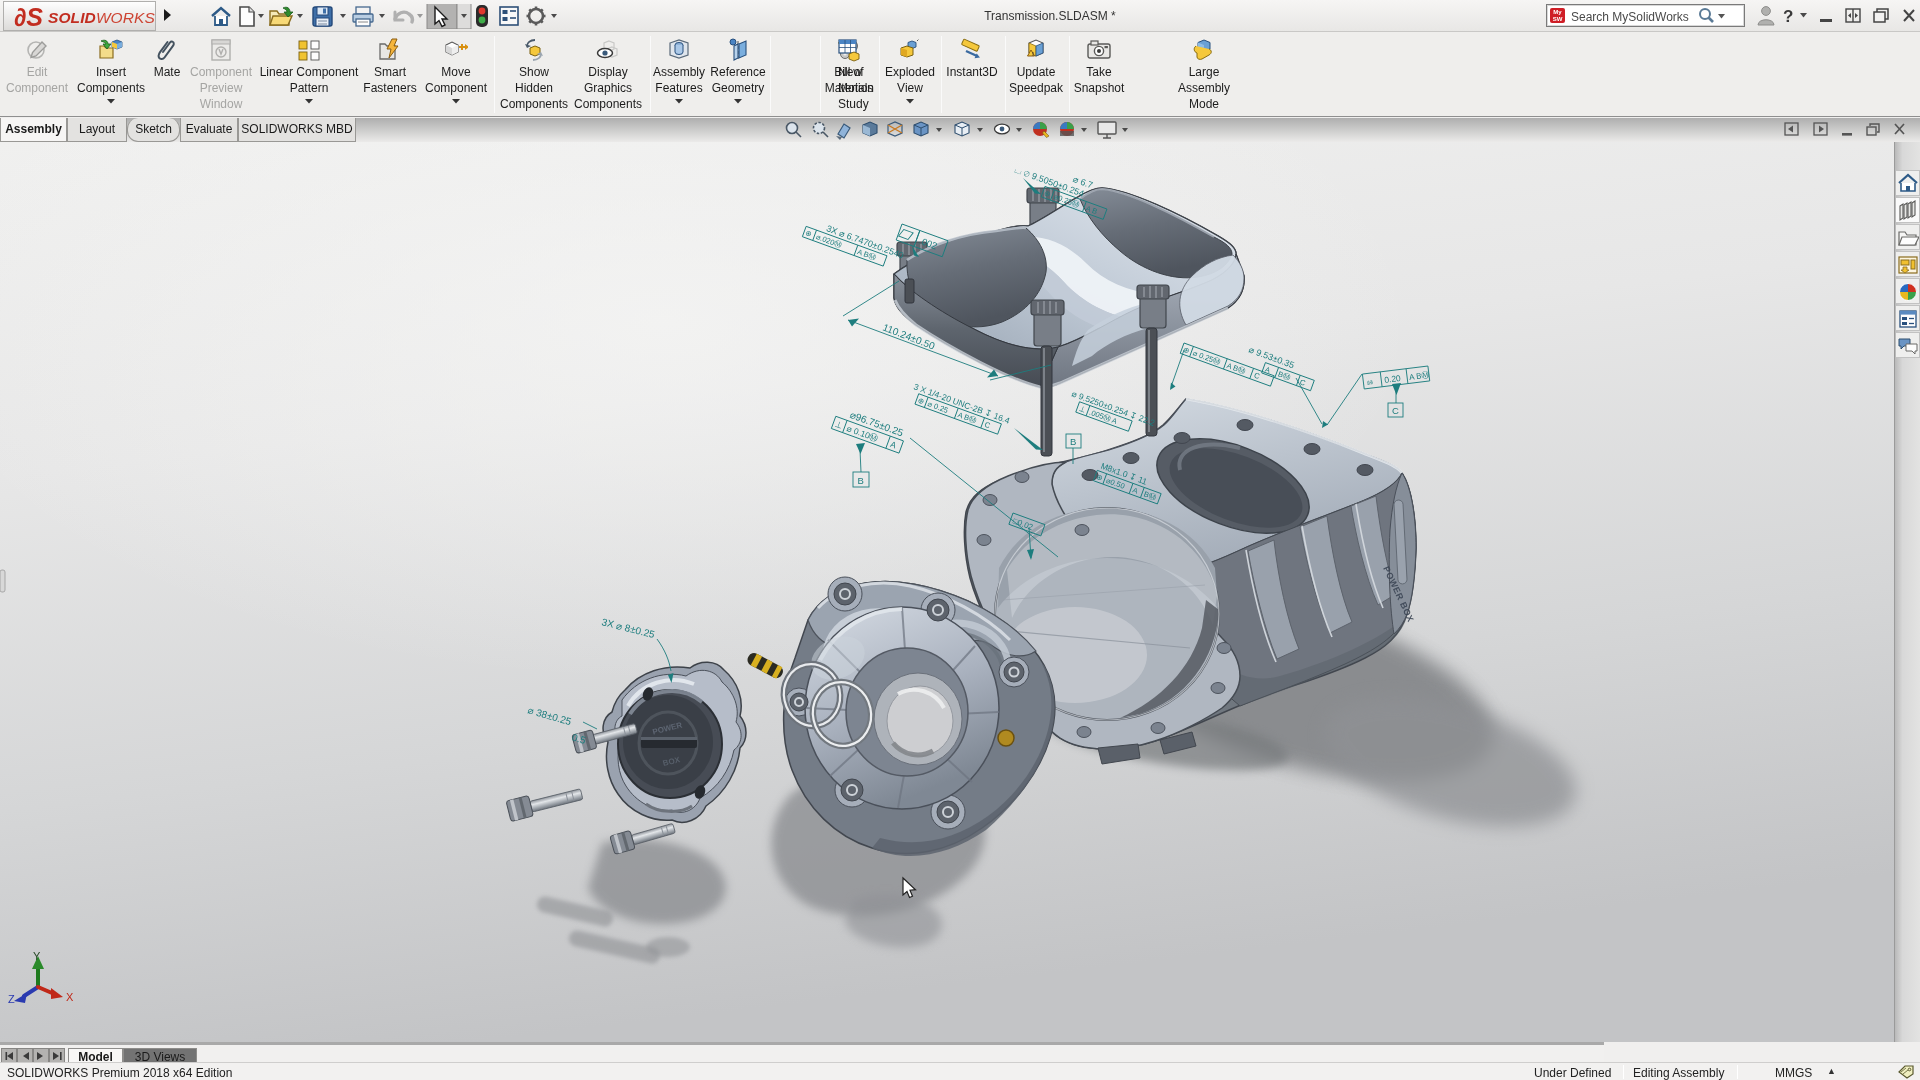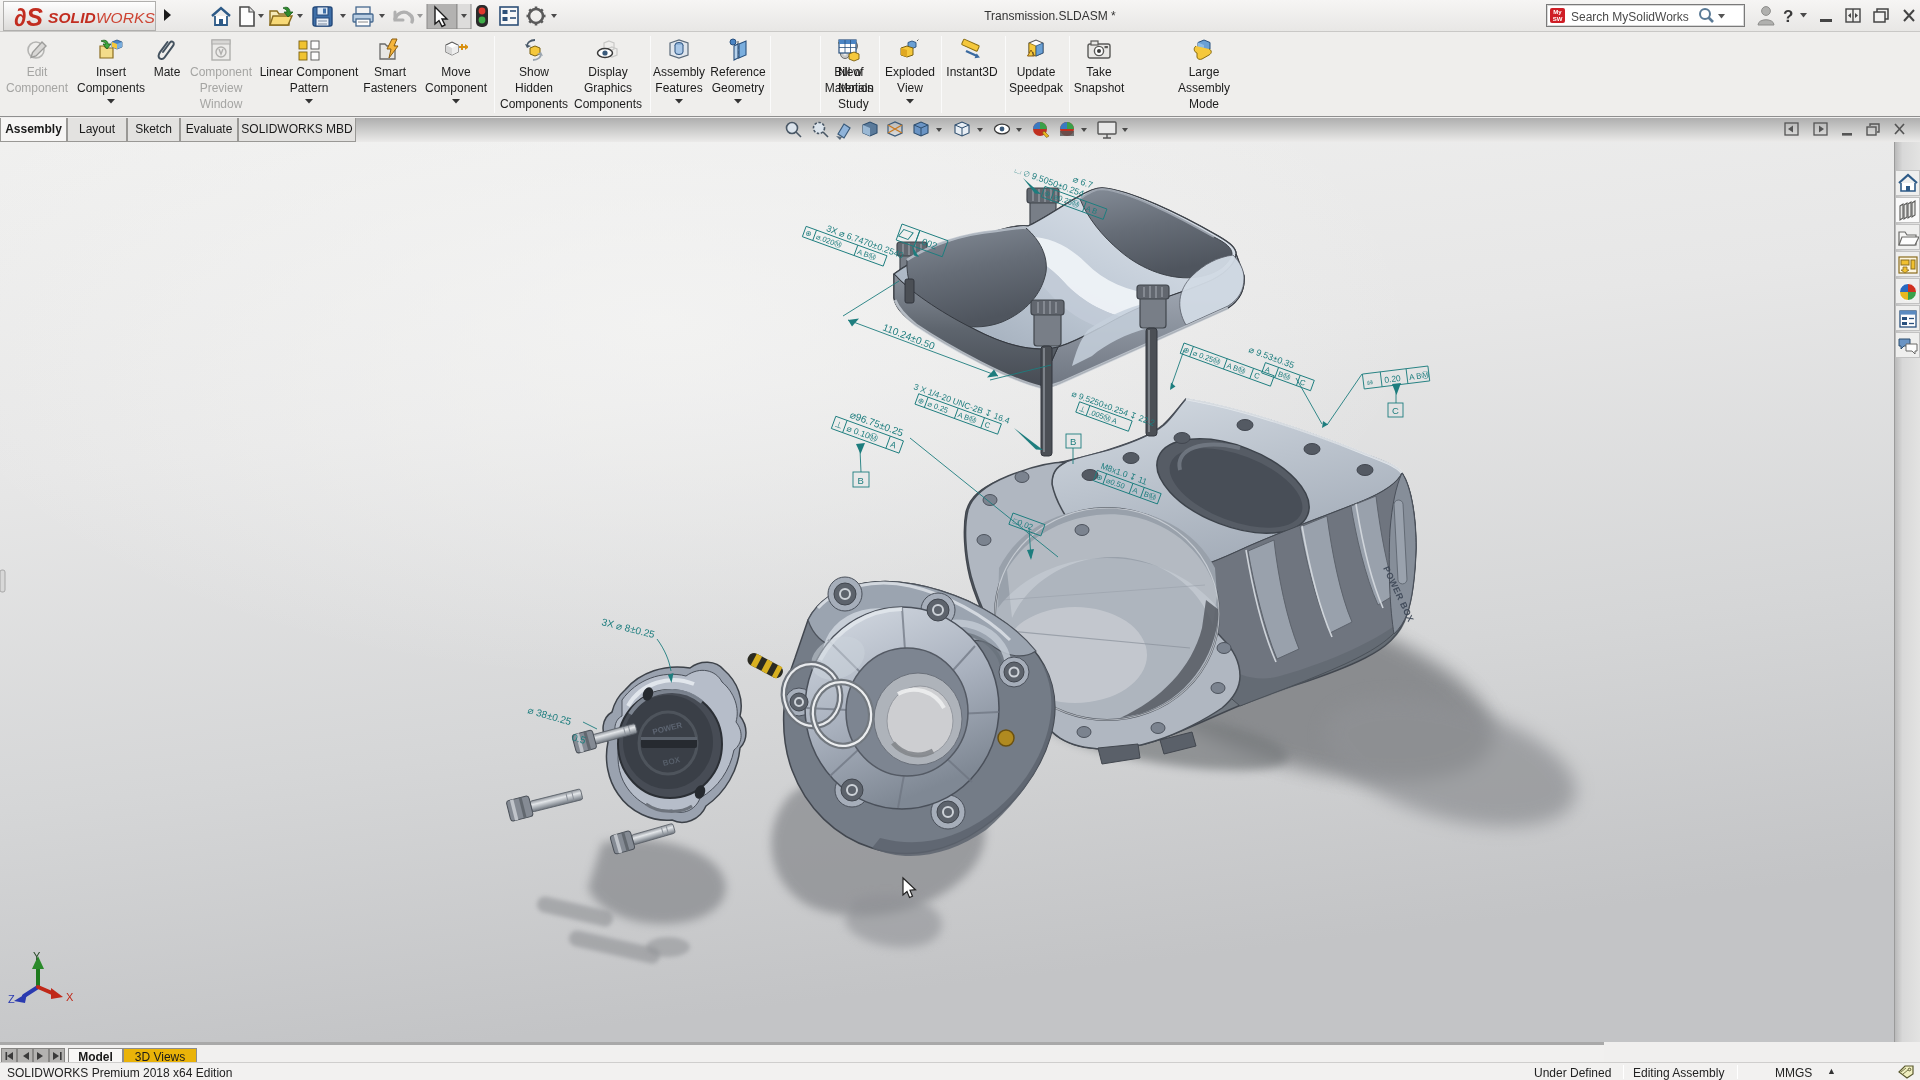--- a/index.html
+++ b/index.html
@@ -340,21 +340,21 @@
     <svg width="24" height="24" viewBox="0 0 24 24">
       <path d="M12,2 L18,4.5 L18,11 L12,13.5 L6,11 L6,4.5 Z" fill="#6aa0d4" stroke="#28507e" stroke-width="1"></path>
       <path d="M6,4.5 L12,7 L12,13.5 L6,11 Z" fill="#8fbce4"></path>
       <path d="M4,8 C1,10 2,14 5,15 L5,19 C5,21 8,22 10,21 L17,17 C20,15.5 20,12 17,11" fill="#f5c83c" stroke="#8a6d10" stroke-width="1"></path>
     </svg>Large<br>Assembly<br>Mode</div>
 </div>
 
 <div id="tabrow">
   <div class="tab act" style="left:0;width:67px;">Assembly</div>
   <div class="tab" style="left:67px;width:60px;">Layout</div>
-  <div class="tab" style="left:127px;width:53px;">Sketch</div>
+  <div class="tab" style="left:127px;width:53px;border-radius:11px;">Sketch</div>
   <div class="tab" style="left:180px;width:58px;">Evaluate</div>
   <div class="tab" style="left:238px;width:118px;">SOLIDWORKS MBD</div>
   <svg style="position:absolute;left:780px;top:1px;" width="370" height="22" viewBox="0 0 370 22">
     <g fill="none" stroke="#4a5866" stroke-width="1.6">
       <circle cx="12" cy="9" r="5.5" fill="#dce4ec"></circle>
           <line x1="16" y1="13" x2="21" y2="18"></line>
       <circle cx="39" cy="9" r="5.5" fill="#dce4ec" stroke-dasharray="2.5,1.6"></circle>
           <line x1="43" y1="13" x2="48" y2="18"></line>
     </g>
     <g transform="translate(56,3)">
@@ -1061,21 +1061,21 @@
     <g fill="#3a3a3a">
       <path d="M12,4 l0,8 l-6,-4 z"></path>
           <rect x="4.5" y="4" width="1.6" height="8"></rect>
       <path d="M28,4 l0,8 l-6,-4 z"></path>
       <path d="M36,4 l0,8 l6,-4 z"></path>
       <path d="M52,4 l0,8 l6,-4 z"></path>
           <rect x="59" y="4" width="1.6" height="8"></rect>
     </g>
   </svg>
   <div class="btab" style="left:68px;width:55px;background:#f8f7f6;border:1px solid #8e8d8b;border-bottom:none;font-weight:bold;">Model</div>
-  <div class="btab" style="left:123px;width:74px;background:#eab308;border:1px solid #8e8d8b;border-bottom:none;">3D Views</div>
+  <div class="btab" style="left:123px;width:74px;background:#737373;border:1px solid #8e8d8b;border-bottom:none;">3D Views</div>
 </div>
 <div id="statusbar">
   <div style="position:absolute;left:7px;top:3px;">SOLIDWORKS Premium 2018 x64 Edition</div>
   <div style="position:absolute;left:1534px;top:3px;">Under Defined</div>
   <div class="ssep" style="left:1623px;"></div>
   <div style="position:absolute;left:1633px;top:3px;">Editing Assembly</div>
   <div class="ssep" style="left:1737px;"></div>
   <div style="position:absolute;left:1775px;top:3px;">MMGS</div>
   <div style="position:absolute;left:1827px;top:3px;font-size:9px;color:#333;">▲</div>
   <svg style="position:absolute;left:1898px;top:2px;" width="17" height="14" viewBox="0 0 17 14">

